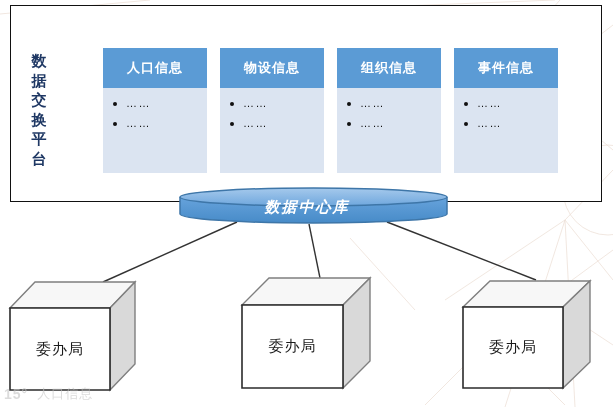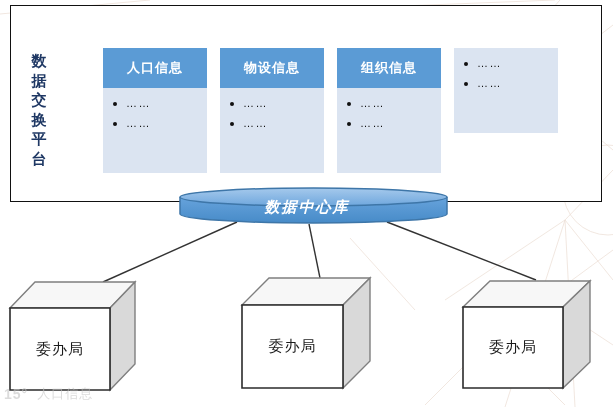--- a/index.html
+++ b/index.html
@@ -109,20 +109,21 @@
           <span class="bullet-dot"></span>
           <span class="bullet-text">……</span>
         </div>
         <div class="bullet-row">
           <span class="bullet-dot"></span>
           <span class="bullet-text">……</span>
         </div>
       </div>
     </div>
     <div class="card">
+      <div class="card-header">事件信息</div>
       <div class="card-body">
         <div class="bullet-row">
           <span class="bullet-dot"></span>
           <span class="bullet-text">……</span>
         </div>
         <div class="bullet-row">
           <span class="bullet-dot"></span>
           <span class="bullet-text">……</span>
         </div>
       </div>

